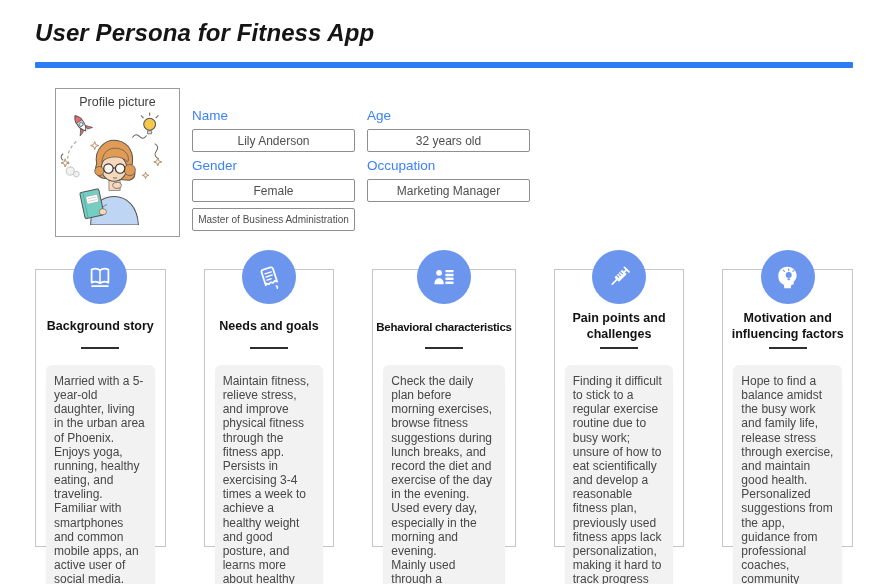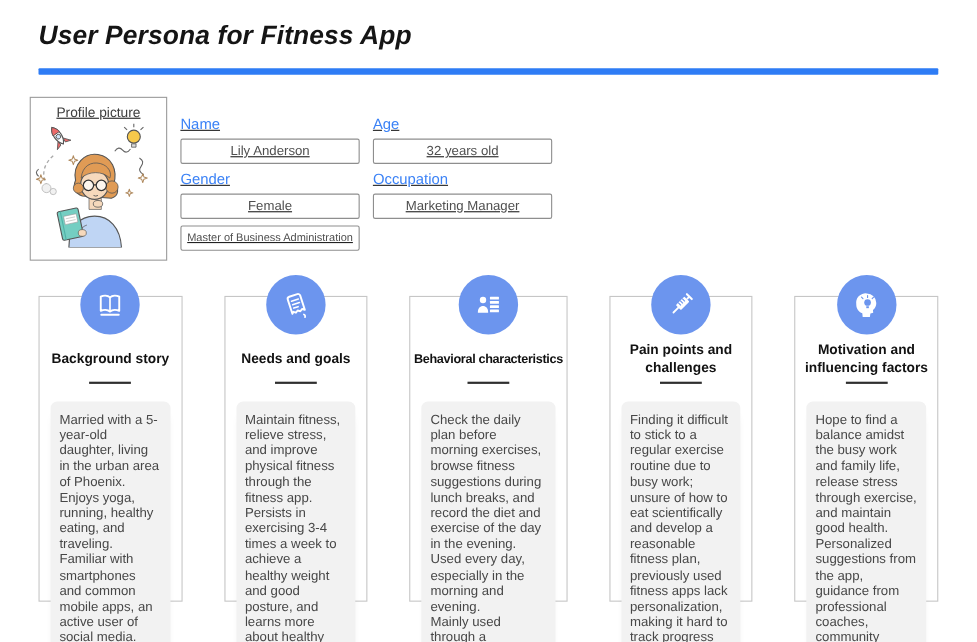--- a/index.html
+++ b/index.html
@@ -9,21 +9,21 @@
     position:relative;
   }
   .page{width:888px;height:584px;}
   h1.title{
     margin:0;padding:20px 35px 0;font-size:24px;line-height:26px;
     font-weight:700;color:#151515;letter-spacing:.1px;font-style:italic;
   }
   .rule{height:6px;background:#2E7CF5;margin:16px 35px 0;border-radius:1px;}
 
   
-  .profile-row{margin:20px 27px 0;display:flex;align-items:center;text-decoration:underline;}
+  .profile-row{margin:20px 55px 0;display:flex;align-items:flex-end;}
   .profile-box{
     width:123px;height:147px;border:1px solid #9B9B9B;background:#fff;
     text-align:center;flex:0 0 auto;
   }
   .profile-label{font-size:12.5px;color:#3F3F3F;margin-top:6px;}
   .profile-art{margin-top:2px;}
   .form{
     margin-left:12px;padding-top:13px;display:grid;
     grid-template-columns:163px 163px;column-gap:12px;row-gap:0;
     align-items:start;
@@ -31,21 +31,21 @@
   .field{margin-bottom:0;}
   .flabel{font-size:13.5px;line-height:16px;color:#3b82f6;margin-bottom:5px;}
   .finput{
     box-sizing:border-box;height:23px;border:1px solid #8E8E8E;border-radius:2px;
     background:#fff;display:flex;align-items:center;justify-content:center;
     font-size:12px;color:#4F4F4F;margin-bottom:6px;white-space:nowrap;
   }
   .finput.small{font-size:10px;}
 
   
-  .cards{margin:32px 35px 0;display:flex;gap:38px;justify-content:flex-end;}
+  .cards{margin:32px 35px 0;display:flex;gap:38px;}
   .card{
     position:relative;box-sizing:border-box;width:147px;height:278px;
     border:1px solid #C6C6C6;background:#fff;
   }
   .icon-circle{
     position:absolute;top:-20px;left:50%;transform:translateX(-50%);
     width:54px;height:54px;border-radius:50%;background:#6C95EE;
     display:flex;align-items:center;justify-content:center;
   }
   .card-title-wrap{

